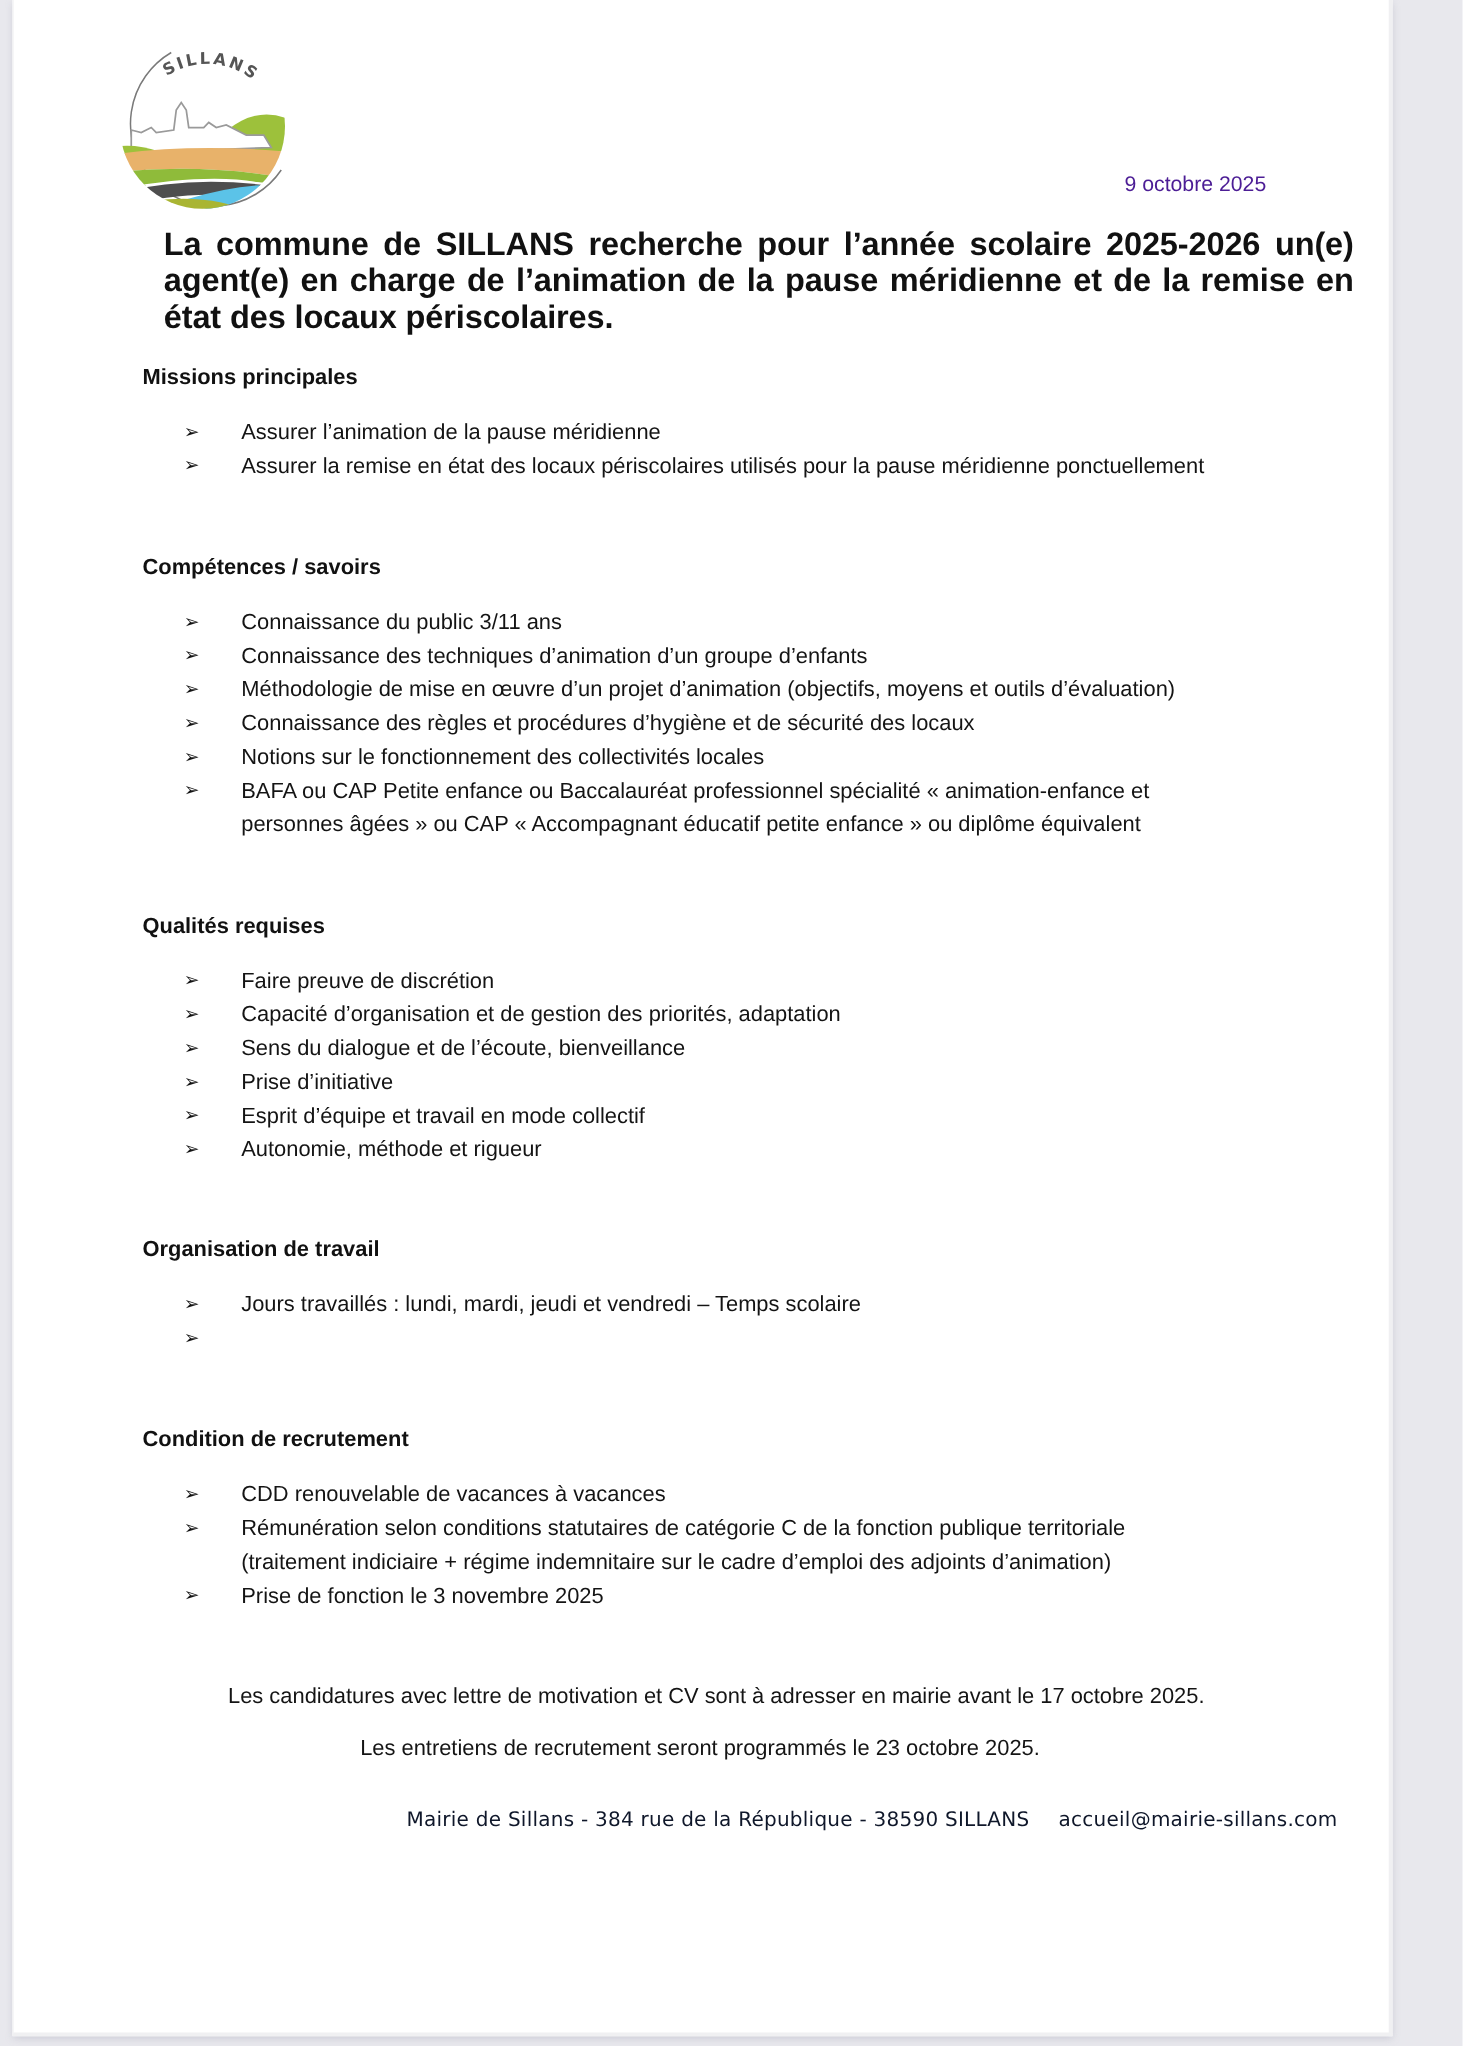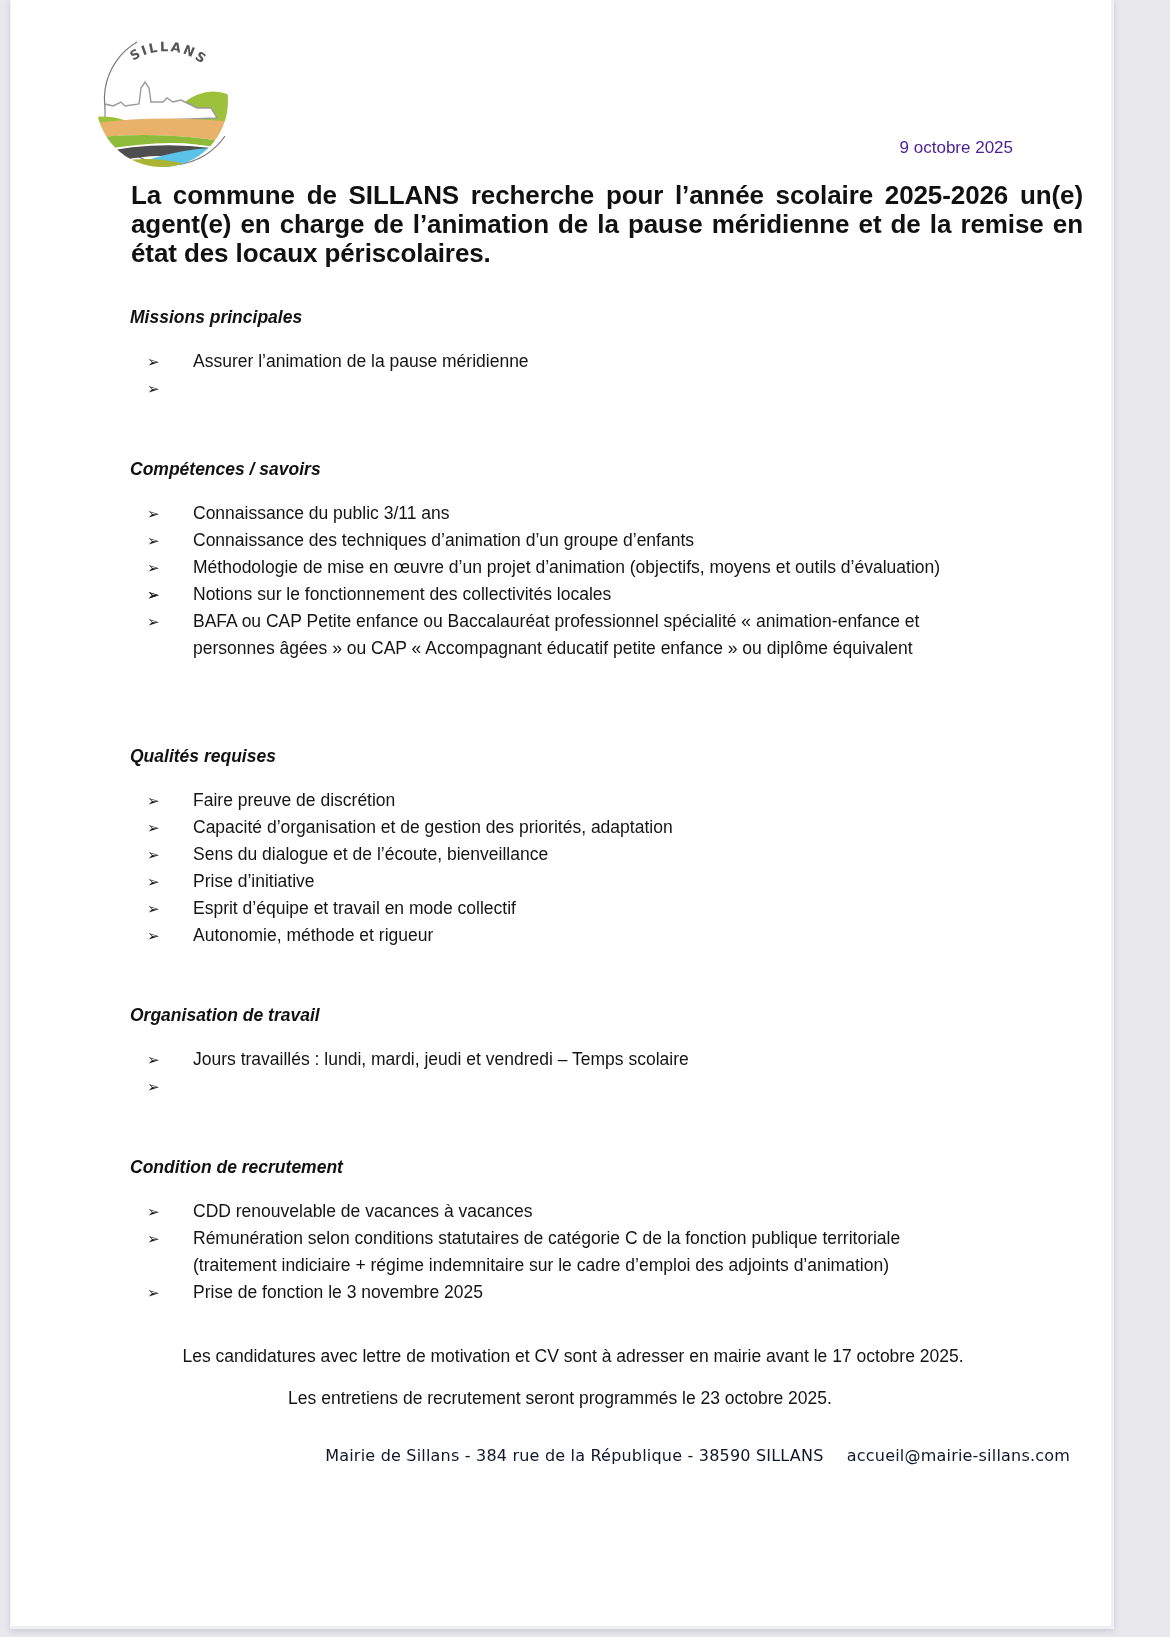--- a/index.html
+++ b/index.html
@@ -51,25 +51,24 @@
       line-height: 29px;
       text-align: justify;
       letter-spacing: -0.1px;
     }
     .section {
       position: absolute;
       left: 103px;
       width: 960px;
     }
     .section h2 {
-      margin: 16px;
+      margin: 0;
       font-size: 17.5px;
       font-weight: bold;
       line-height: 22px;
-      font-style: italic;
     }
     .section ul {
       list-style: none;
       margin: 20px 0 0 0;
       padding: 0;
     }
     .section li {
       position: relative;
       padding-left: 79px;
       font-size: 17.5px;
@@ -147,31 +146,31 @@
   </div>
 
   <div class="date">9 octobre 2025</div>
 
   <p class="intro" style="margin:0;">La commune de SILLANS recherche pour l’année scolaire 2025-2026 un(e) agent(e) en charge de l’animation de la pause méridienne et de la remise en état des locaux périscolaires.</p>
 
   <div class="section" style="top:290px;">
     <h2>Missions principales</h2>
     <ul>
       <li><span class="bullet">➢</span><span>Assurer l’animation de la pause méridienne</span></li>
-      <li><span class="bullet">➢</span></li>
+      <li><span class="bullet">➢</span><span>Assurer la remise en état des locaux périscolaires utilisés pour la pause méridienne ponctuellement</span></li>
     </ul>
   </div>
 
   <div class="section" style="top:442px;">
     <h2>Compétences / savoirs</h2>
     <ul>
       <li><span class="bullet">➢</span><span>Connaissance du public 3/11 ans</span></li>
       <li><span class="bullet">➢</span><span>Connaissance des techniques d’animation d’un groupe d’enfants</span></li>
       <li><span class="bullet">➢</span><span>Méthodologie de mise en œuvre d’un projet d’animation (objectifs, moyens et outils d’évaluation)</span></li>
-      <li><span class="bullet">➢</span></li>
+      <li><span class="bullet">➢</span><span>Connaissance des règles et procédures d’hygiène et de sécurité des locaux</span></li>
       <li><span class="bullet">➢</span><span>Notions sur le fonctionnement des collectivités locales</span></li>
       <li style="width:800px;"><span class="bullet">➢</span><span>BAFA ou CAP Petite enfance ou Baccalauréat professionnel spécialité « animation-enfance et personnes âgées » ou CAP « Accompagnant éducatif petite enfance » ou diplôme équivalent</span></li>
     </ul>
   </div>
 
   <div class="section" style="top:729px;">
     <h2>Qualités requises</h2>
     <ul>
       <li><span class="bullet">➢</span><span>Faire preuve de discrétion</span></li>
       <li><span class="bullet">➢</span><span>Capacité d’organisation et de gestion des priorités, adaptation</span></li>

